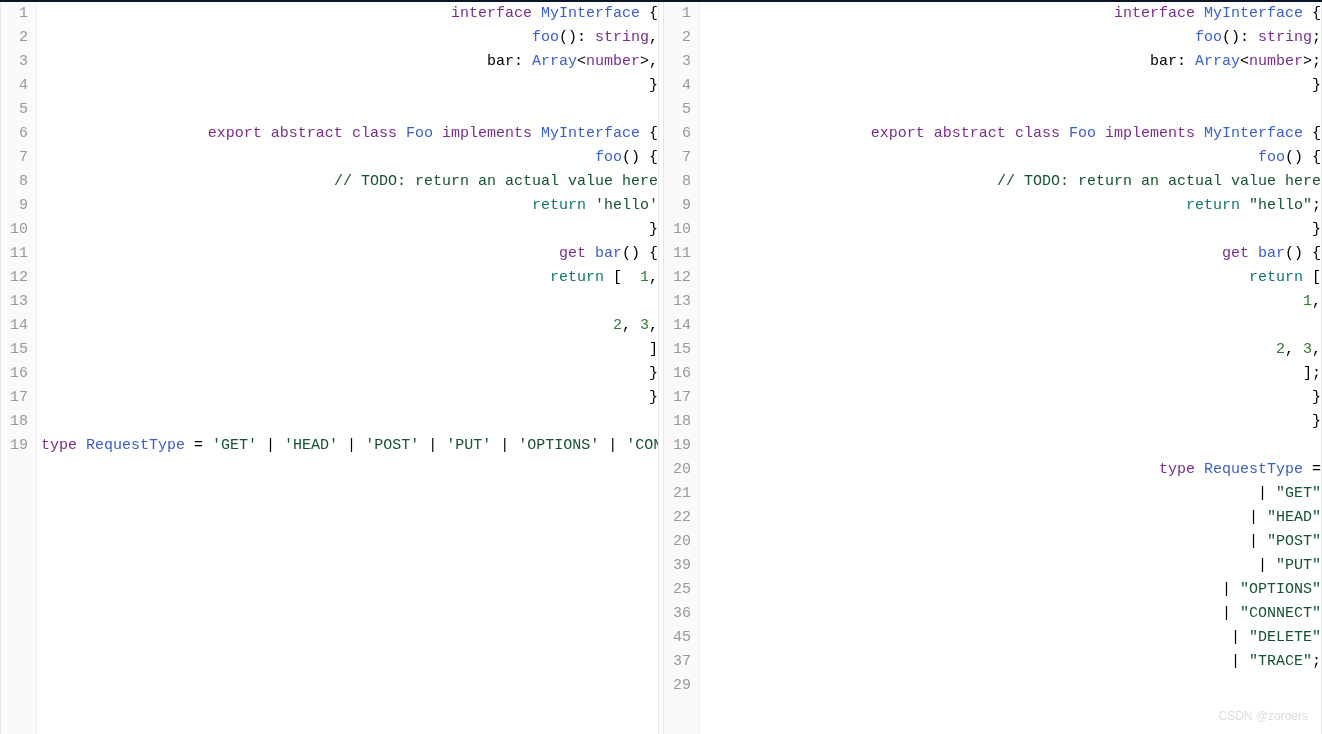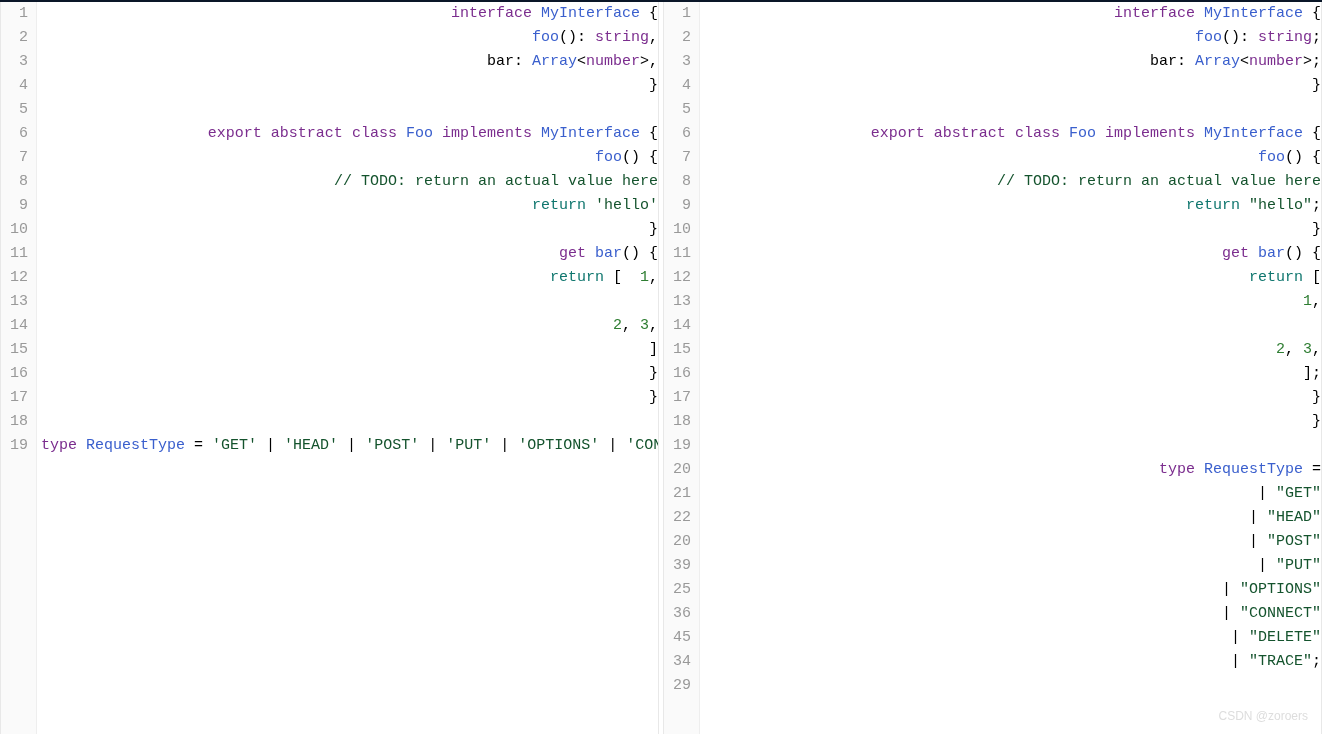--- a/index.html
+++ b/index.html
@@ -110,19 +110,19 @@
         <div class="ln">18</div>
         <div class="ln">19</div>
         <div class="ln">20</div>
         <div class="ln">21</div>
         <div class="ln">22</div>
         <div class="ln">20</div>
         <div class="ln">39</div>
         <div class="ln">25</div>
         <div class="ln">36</div>
         <div class="ln">45</div>
-        <div class="ln">34</div>
+        <div class="ln">37</div>
         <div class="ln">29</div>
       </div>
     <div class="code" id="right-code"><div class="cl"><span class="kw">interface </span><span class="cls">MyInterface</span><span> {</span></div><div class="cl"><span>  </span><span class="fn">foo</span><span>(): </span><span class="kw">string</span><span>;</span></div><div class="cl"><span>  bar: </span><span class="cls">Array</span><span>&lt;</span><span class="kw">number</span><span>&gt;;</span></div><div class="cl"><span>}</span></div><div class="cl">&nbsp;</div><div class="cl"><span class="kw">export </span><span class="kw">abstract </span><span class="kw">class </span><span class="cls">Foo</span><span> </span><span class="kw">implements </span><span class="cls">MyInterface</span><span> {</span></div><div class="cl"><span>  </span><span class="fn">foo</span><span>() {</span></div><div class="cl"><span>    </span><span class="cmt">// TODO: return an actual value here</span></div><div class="cl"><span>    </span><span class="kw2">return </span><span class="str">"hello"</span><span>;</span></div><div class="cl"><span>  }</span></div><div class="cl"><span>  </span><span class="kw">get </span><span class="fn">bar</span><span>() {</span></div><div class="cl"><span>    </span><span class="kw2">return </span><span>[</span></div><div class="cl"><span>      </span><span class="num">1</span><span>,</span></div><div class="cl">&nbsp;</div><div class="cl"><span>      </span><span class="num">2</span><span>, </span><span class="num">3</span><span>,</span></div><div class="cl"><span>    ];</span></div><div class="cl"><span>  }</span></div><div class="cl"><span>}</span></div><div class="cl">&nbsp;</div><div class="cl"><span class="kw">type </span><span class="cls">RequestType</span><span> =</span></div><div class="cl"><span>  | </span><span class="str">"GET"</span></div><div class="cl"><span>  | </span><span class="str">"HEAD"</span></div><div class="cl"><span>  | </span><span class="str">"POST"</span></div><div class="cl"><span>  | </span><span class="str">"PUT"</span></div><div class="cl"><span>  | </span><span class="str">"OPTIONS"</span></div><div class="cl"><span>  | </span><span class="str">"CONNECT"</span></div><div class="cl"><span>  | </span><span class="str">"DELETE"</span></div><div class="cl"><span>  | </span><span class="str">"TRACE"</span><span>;</span></div><div class="cl">&nbsp;</div></div>
   </div>
   <div class="watermark">CSDN @zoroers</div>
 </div>
 
 </body></html>

